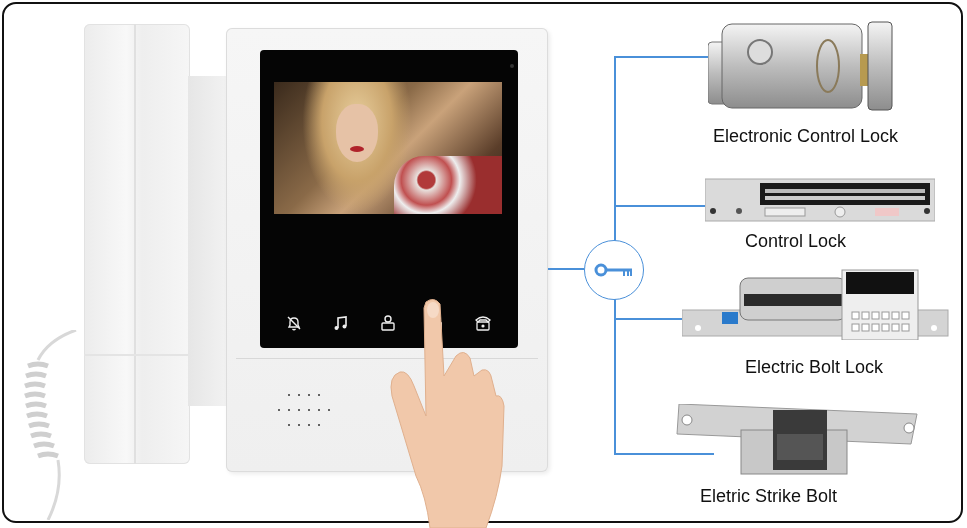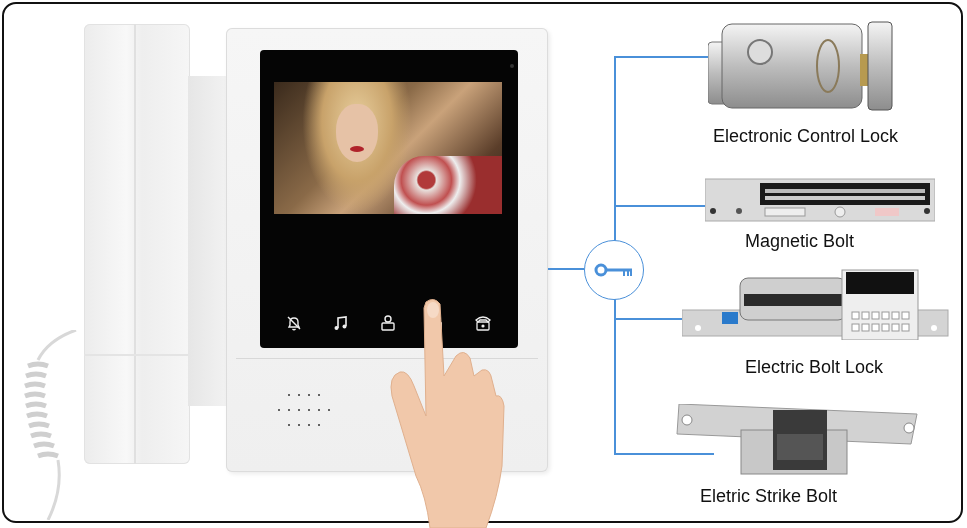--- a/index.html
+++ b/index.html
@@ -170,21 +170,21 @@
   <rect x="55" y="6" width="170" height="22" fill="#1a1a1a"></rect>
   <rect x="60" y="12" width="160" height="4" fill="#bbb"></rect>
   <rect x="60" y="19" width="160" height="4" fill="#ccc"></rect>
   <circle cx="8" cy="34" r="3" fill="#333"></circle>
     <circle cx="34" cy="34" r="3" fill="#555"></circle>
   <rect x="60" y="31" width="40" height="8" fill="#eee" stroke="#999"></rect>
   <circle cx="135" cy="35" r="5" fill="#eee" stroke="#999"></circle>
   <rect x="170" y="31" width="24" height="8" fill="#f0c8c8"></rect>
   <circle cx="222" cy="34" r="3" fill="#333"></circle>
 </svg>
-<div class="label" style="left:745px;top:231px">Magnetic Bolt</div>
+<div class="label" style="left:745px;top:231px">Control Lock</div>
 
 <svg class="lock" style="left:682px;top:268px" width="268" height="72" viewBox="0 0 268 72">
   <rect x="0" y="42" width="266" height="26" fill="#d4d4d4" stroke="#aaa"></rect>
   <rect x="58" y="10" width="106" height="42" rx="8" fill="#cfcfcf" stroke="#777"></rect>
   <rect x="62" y="26" width="100" height="12" fill="#2a2a2a"></rect>
   <rect x="40" y="44" width="16" height="12" fill="#2a7acb"></rect>
   <rect x="160" y="2" width="76" height="70" fill="#eee" stroke="#999"></rect>
   <rect x="164" y="4" width="68" height="22" fill="#111"></rect>
   <g fill="#fff" stroke="#999">
       <rect x="170" y="44" width="7" height="7"></rect>

